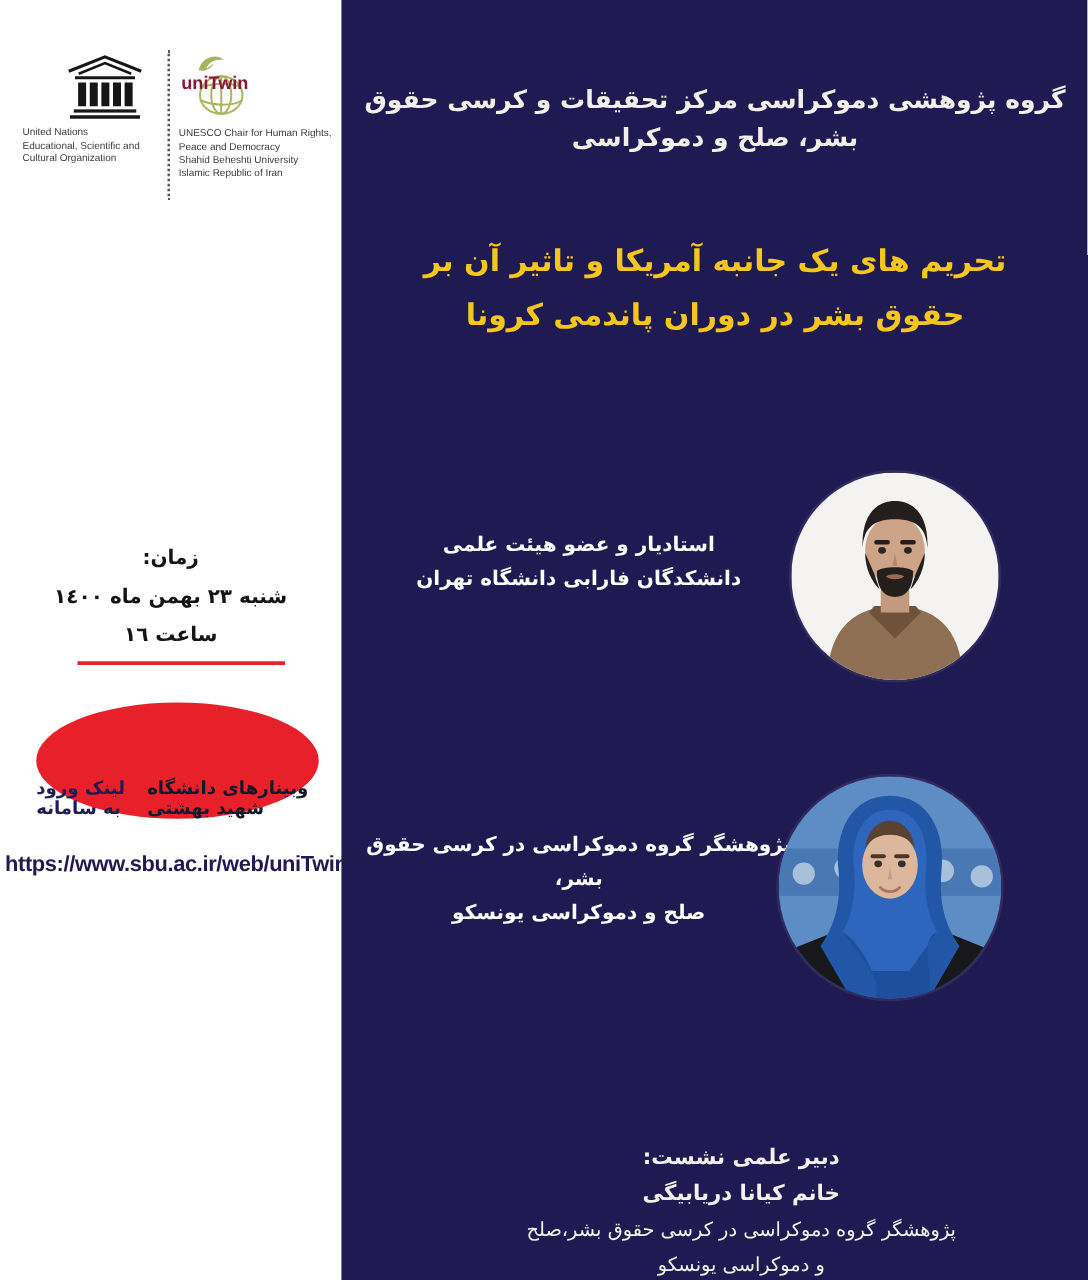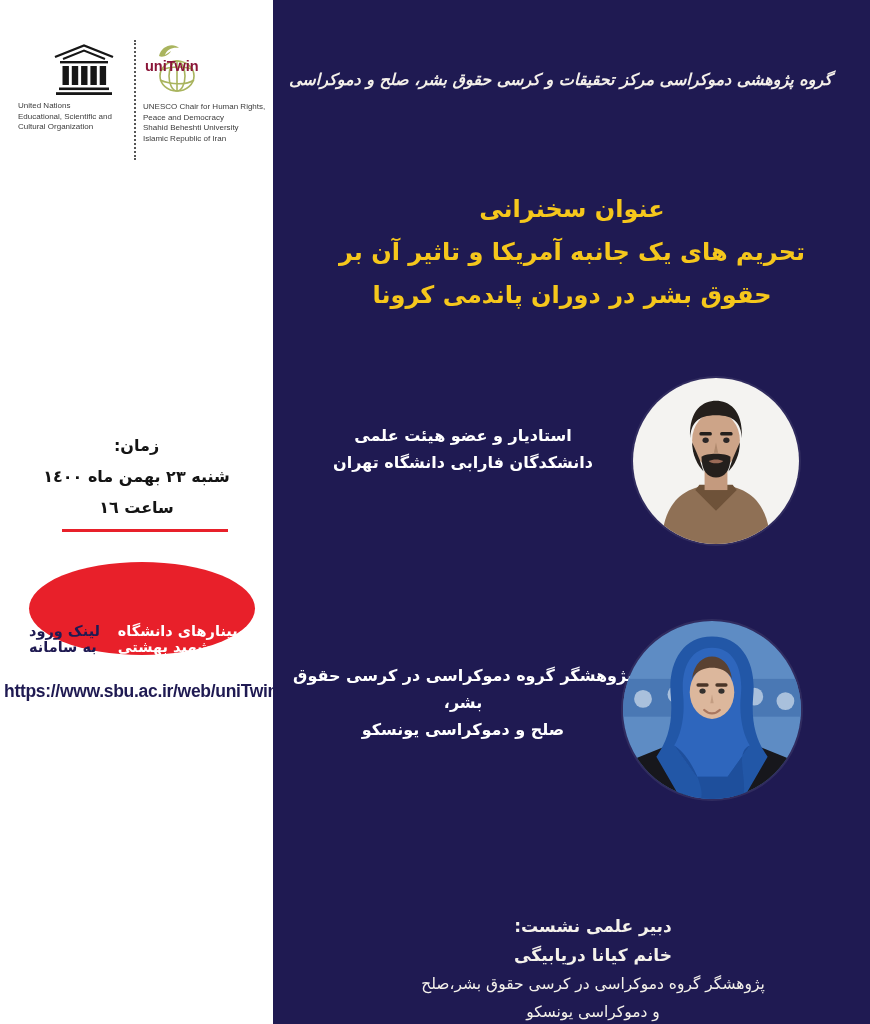--- a/index.html
+++ b/index.html
@@ -5,22 +5,22 @@
   html,body{margin:0;padding:0;background:#e9e9e9;}
   .poster{
     position:relative;width:870px;height:1024px;margin:0 auto;
     background:#ffffff;overflow:hidden;
     font-family:"DejaVu Sans", sans-serif;
   }
   
   .right-col{position:absolute;left:273px;top:0;width:597px;height:1024px;background:#1f1a52;}
   .fa{direction:rtl;unicode-bidi:embed;}
   .event-header{
-    position:absolute;left:16px;top:64px;width:566px;text-align:left;
-    color:#f3efe9;font-weight:bold;font-size:16px;line-height:31px;font-style:italic;
+    position:absolute;left:16px;top:64px;width:566px;text-align:center;
+    color:#f3efe9;font-weight:bold;font-size:20px;line-height:31px;
   }
   .event-title{
     position:absolute;left:16px;top:188px;width:566px;text-align:center;
     color:#f5c71c;font-weight:bold;font-size:24px;line-height:43px;
   }
   .speaker1-text{position:absolute;left:30px;top:404px;width:320px;text-align:center;color:#fff;}
   .speaker2-text{position:absolute;left:10px;top:644px;width:360px;text-align:center;color:#fff;}
   .speaker-name{font-weight:bold;font-size:18.5px;line-height:28px;}
   .speaker-role{margin-top:18px;font-weight:bold;font-size:16px;line-height:27px;white-space:pre-line;}
   .photo{position:absolute;border-radius:50%;overflow:hidden;box-shadow:0 0 0 2px rgba(255,255,255,0.08);}
@@ -51,40 +51,39 @@
   .time-block{
     position:absolute;left:14px;top:430px;width:245px;text-align:center;
     color:#141414;font-weight:bold;font-size:16px;line-height:31px;
   }
   .red-line{position:absolute;left:62px;top:529px;width:166px;height:3px;background:#e8202a;}
   .link-badge{
     position:absolute;left:29px;top:562px;width:226px;height:93px;background:#e8202a;border-radius:50%;
     display:flex;flex-direction:row;justify-content:center;align-items:flex-end;gap:2px;cursor:pointer;
   }
   .badge-line1{color:#1f1a52;font-weight:bold;font-size:14.5px;}
-  .badge-line2{color:#ffffff;font-weight:bold;font-size:14.5px;}
+  .badge-line2{color:#0f172a;font-weight:bold;font-size:14.5px;}
   .webinar-url{
     position:absolute;left:4px;top:681px;width:268px;
     color:#1f1a52;font-weight:bold;font-size:17.5px;letter-spacing:-0.3px;
     font-family:"Liberation Sans", sans-serif;cursor:pointer;white-space:nowrap;
   }
 </style>
 </head>
 <body>
 
 <div class="poster">
 
   <div class="right-col">
 
     <div class="event-header fa">
       <div>گروه پژوهشی دموکراسی مرکز تحقیقات و کرسی حقوق بشر، صلح و دموکراسی</div>
     </div>
 
     <div class="event-title fa">
-      <div>عنوان سخنرانی</div>
       <div>تحریم های یک جانبه آمریکا و تاثیر آن بر</div>
       <div>حقوق بشر در دوران پاندمی کرونا</div>
     </div>
 
     <div class="speaker1-text fa">
       <div class="speaker-role">استادیار و عضو هیئت علمی
 دانشکدگان  فارابی دانشگاه تهران</div>
     </div>
     <div class="photo photo1">
       <svg viewBox="0 0 160 160">

